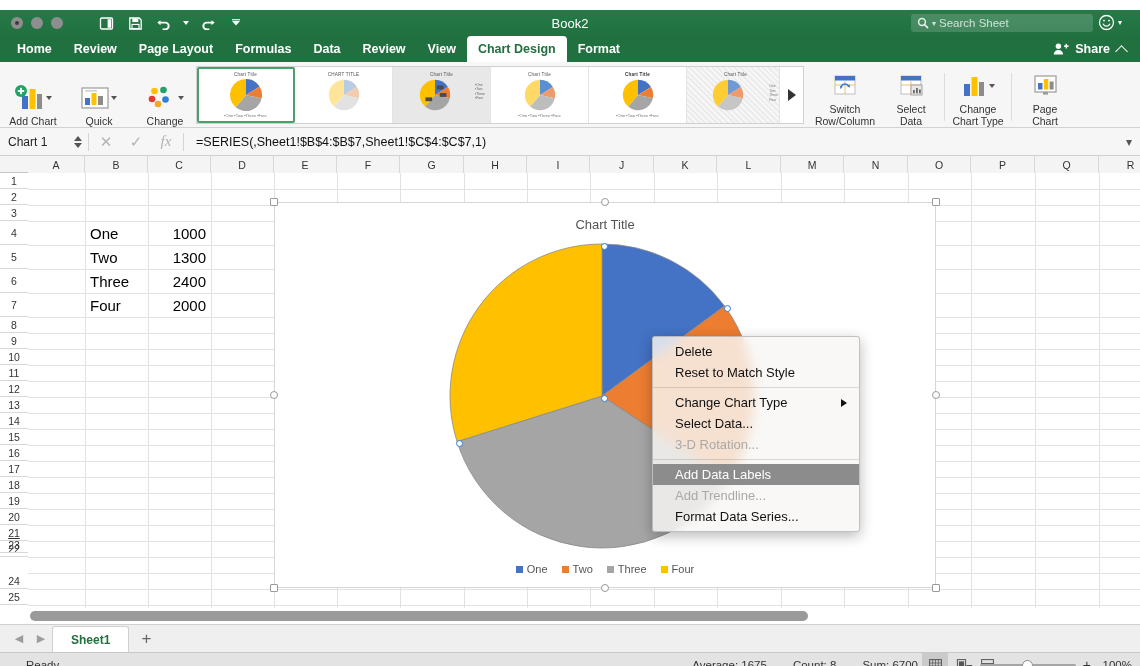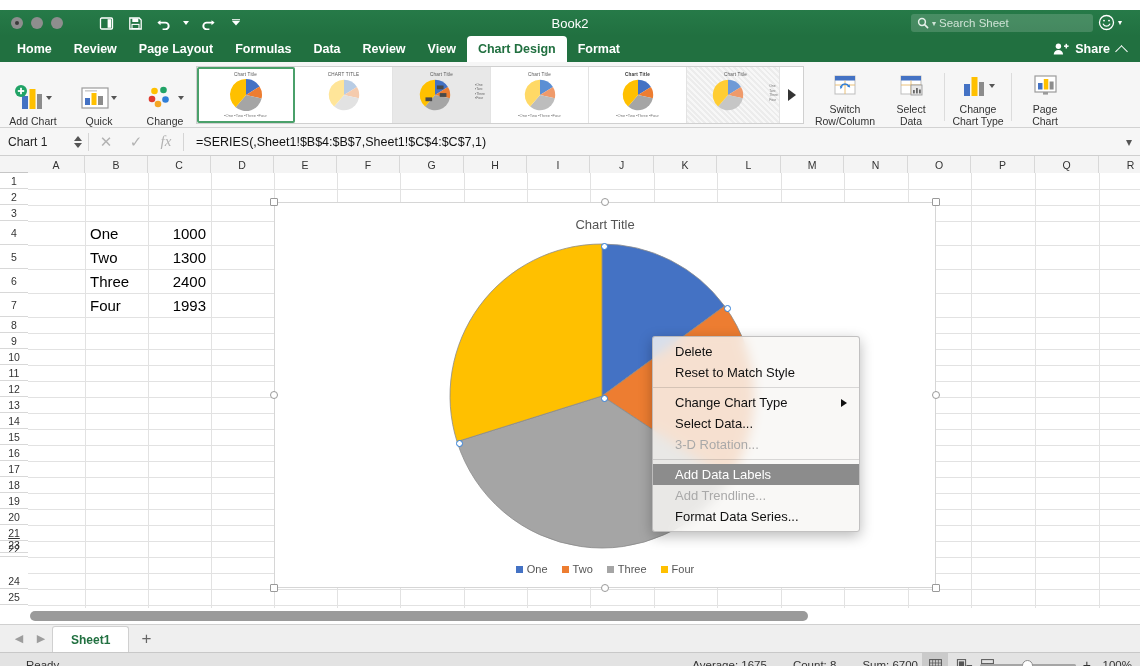--- a/index.html
+++ b/index.html
@@ -569,21 +569,21 @@
         <div class="gline-h" style="top: 400px;"></div>
         <div class="gline-h" style="top: 416px;"></div>
         <div class="gline-h" style="top: 432px;"></div>
         <div class="cellval" style="left: 57px; width: 63px; top: 48px; height: 24px; justify-content: flex-start; padding-right: 0px; padding-left: 5px;">One</div>
         <div class="cellval" style="left: 120px; width: 63px; top: 48px; height: 24px; justify-content: flex-end; padding-right: 5px; padding-left: 0px;">1000</div>
         <div class="cellval" style="left: 57px; width: 63px; top: 72px; height: 24px; justify-content: flex-start; padding-right: 0px; padding-left: 5px;">Two</div>
         <div class="cellval" style="left: 120px; width: 63px; top: 72px; height: 24px; justify-content: flex-end; padding-right: 5px; padding-left: 0px;">1300</div>
         <div class="cellval" style="left: 57px; width: 63px; top: 96px; height: 24px; justify-content: flex-start; padding-right: 0px; padding-left: 5px;">Three</div>
         <div class="cellval" style="left: 120px; width: 63px; top: 96px; height: 24px; justify-content: flex-end; padding-right: 5px; padding-left: 0px;">2400</div>
         <div class="cellval" style="left: 57px; width: 63px; top: 120px; height: 24px; justify-content: flex-start; padding-right: 0px; padding-left: 5px;">Four</div>
-        <div class="cellval" style="left: 120px; width: 63px; top: 120px; height: 24px; justify-content: flex-end; padding-right: 5px; padding-left: 0px;">1993</div>
+        <div class="cellval" style="left: 120px; width: 63px; top: 120px; height: 24px; justify-content: flex-end; padding-right: 5px; padding-left: 0px;">2000</div>
       </div>
   </div>
 
   <div class="chartobj">
     <div class="charttitle">Chart Title</div>
     <svg id="pie" width="662" height="386" viewBox="0 0 662 386" style="position:absolute;left:0;top:0;">
         <path d="M 327 193 L 327.00 41.00 A 152 152 0 0 1 449.55 103.08 Z" fill="#4472c4" stroke="#8a8a8a" stroke-width="0.8"></path>
         <path d="M 327 193 L 449.55 103.08 A 152 152 0 0 1 453.63 277.08 Z" fill="#ed7d31" stroke="#8a8a8a" stroke-width="0.8"></path>
         <path d="M 327 193 L 453.63 277.08 A 152 152 0 0 1 182.01 238.61 Z" fill="#a5a5a5" stroke="#8a8a8a" stroke-width="0.8"></path>
         <path d="M 327 193 L 182.01 238.61 A 152 152 0 0 1 327.00 41.00 Z" fill="#ffc000" stroke="#8a8a8a" stroke-width="0.8"></path>

